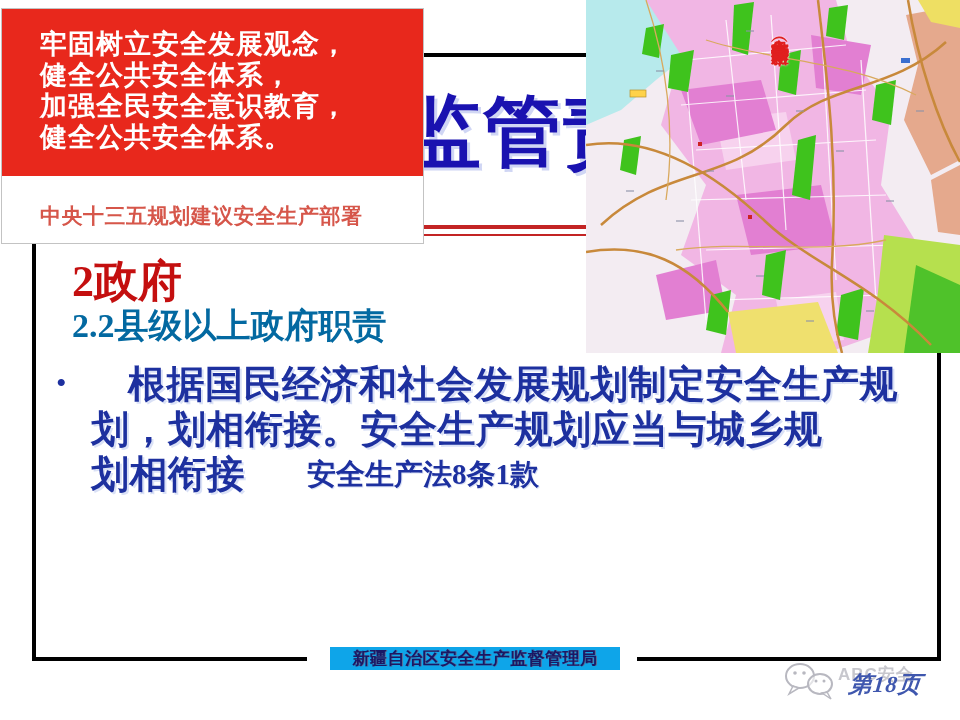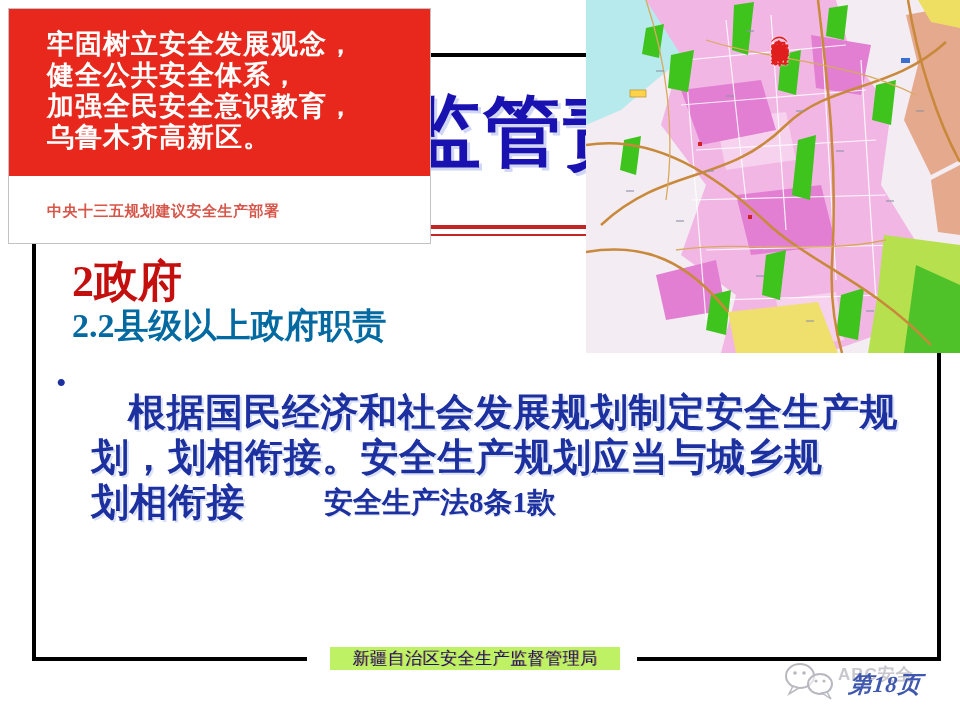--- a/index.html
+++ b/index.html
@@ -14,55 +14,55 @@
   .bseg2{left:637px;width:304px;}
 
   
   .slide-title{position:absolute;left:403px;top:80px;z-index:1;white-space:nowrap;
          font-size:78px;font-weight:bold;color:#1a12b0;letter-spacing:2px;
          text-shadow:3px 3px 0 rgba(150,165,230,.45);}
   .title-underline{position:absolute;left:100px;top:225px;width:770px;height:5px;z-index:1;
          border-top:4px solid #c32424;border-bottom:2px solid #c32424;}
 
   
-  .policy-card{position:absolute;left:8px;top:8px;width:423px;height:236px;z-index:3;
+  .policy-card{position:absolute;left:1px;top:8px;width:423px;height:236px;z-index:3;
          background:#fff;border:1px solid #c3c3c3;box-sizing:border-box;}
   .card-red{height:167px;background:#e8281c;padding:20px 0 0 38px;box-sizing:border-box;}
   .card-line{color:#fff;font-family:"Liberation Sans","DejaVu Sans",sans-serif;
          font-weight:bold;font-size:27px;line-height:31px;letter-spacing:1px;white-space:nowrap;}
   .card-caption{color:#d6564a;font-family:"Liberation Sans","DejaVu Sans",sans-serif;
-         font-size:15px;font-weight:bold;padding:26px 0 0 38px;letter-spacing:.5px;}
+         font-size:21px;font-weight:bold;padding:26px 0 0 38px;letter-spacing:.5px;}
 
   
   .map{position:absolute;left:586px;top:0;width:374px;height:353px;z-index:2;overflow:hidden;
        background:#f3ecf2;}
   .map svg{position:absolute;left:0;top:0;}
   .map-label{position:absolute;left:181px;top:24px;height:230px;z-index:5;
        writing-mode:vertical-rl;text-orientation:upright;
        font-family:"Liberation Sans","DejaVu Sans",sans-serif;
        font-size:18px;line-height:26px;font-weight:bold;color:#e01f1f;letter-spacing:1px;
        text-shadow:0 0 2px rgba(255,255,255,.9);}
 
   
   .h1{position:absolute;left:72px;top:252px;font-size:44px;font-weight:bold;color:#c40f0f;z-index:2;}
   .h2{position:absolute;left:72px;top:303px;font-size:34px;font-weight:bold;color:#0369a1;z-index:2;}
   .bullet-dot{position:absolute;left:56px;top:366px;font-size:30px;color:#1d309f;z-index:2;}
   .bullet-lines{position:absolute;left:91px;top:362px;z-index:2;}
   .bline{font-size:38px;font-weight:bold;color:#1d309f;line-height:45px;white-space:nowrap;
          letter-spacing:.5px;text-shadow:2px 2px 0 rgba(150,170,230,.35);}
-  .bline.first{margin-left:37px;margin-top:28px;}
+  .bline.first{margin-left:37px;}
   .line3{display:flex;align-items:flex-end;}
-  .citation{font-size:29px;font-weight:bold;color:#1d309f;margin-left:79px;letter-spacing:0;
+  .citation{font-size:29px;font-weight:bold;color:#1d309f;margin-left:62px;letter-spacing:0;
          text-shadow:1px 1px 0 rgba(150,170,230,.35);}
 
   
   .footer-org{position:absolute;left:330px;top:647px;width:290px;text-align:center;z-index:3;
          font-family:"Liberation Sans","DejaVu Sans",sans-serif;
-         font-size:17px;font-weight:normal;color:#191865;letter-spacing:.5px;
-         text-shadow:1px 0 0 rgba(190,40,40,.45);background:#bef264;}
+         font-size:17px;font-weight:bold;color:#191865;letter-spacing:.5px;
+         text-shadow:1px 0 0 rgba(190,40,40,.45);background:#0ea5e9;}
 
   
   .wm{position:absolute;z-index:3;}
   .wm-icon{left:783px;top:658px;width:54px;height:50px;}
   .wm-brand{left:838px;top:663px;font-family:"Liberation Sans","DejaVu Sans",sans-serif;
          font-size:17px;font-weight:600;color:#c7c7cd;letter-spacing:1px;}
   .wm-page{left:849px;top:669px;font-size:23px;font-weight:bold;font-style:italic;color:#3f57ae;
          transform:skewX(-6deg);letter-spacing:1px;}
 </style>
 </head>
@@ -75,21 +75,21 @@
   <div class="bseg bseg2"></div>
 
   <div class="slide-title">监管责</div>
   <div class="title-underline"></div>
 
   <div class="policy-card">
     <div class="card-red">
       <div class="card-line">牢固树立安全发展观念，</div>
       <div class="card-line">健全公共安全体系，</div>
       <div class="card-line">加强全民安全意识教育，</div>
-      <div class="card-line">乌鲁木齐高新区。</div>
+      <div class="card-line">健全公共安全体系。</div>
     </div>
     <div class="card-caption">中央十三五规划建议安全生产部署</div>
   </div>
 
   <div class="map">
     <svg width="374" height="353" viewBox="0 0 374 353">
       <rect width="374" height="353" fill="#f3ecf2"></rect>
 
       <path d="M0,0 L150,0 L120,40 L70,80 L35,110 L0,125 Z" fill="#b7eaec"></path>
 

